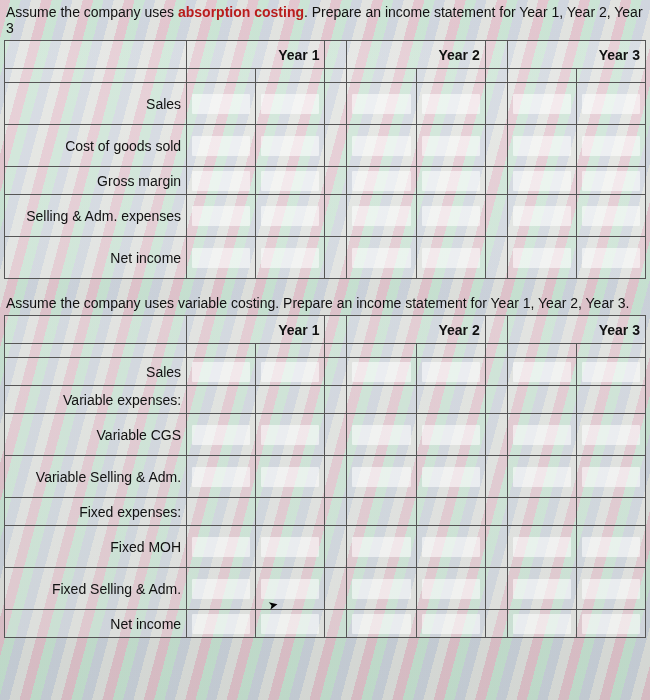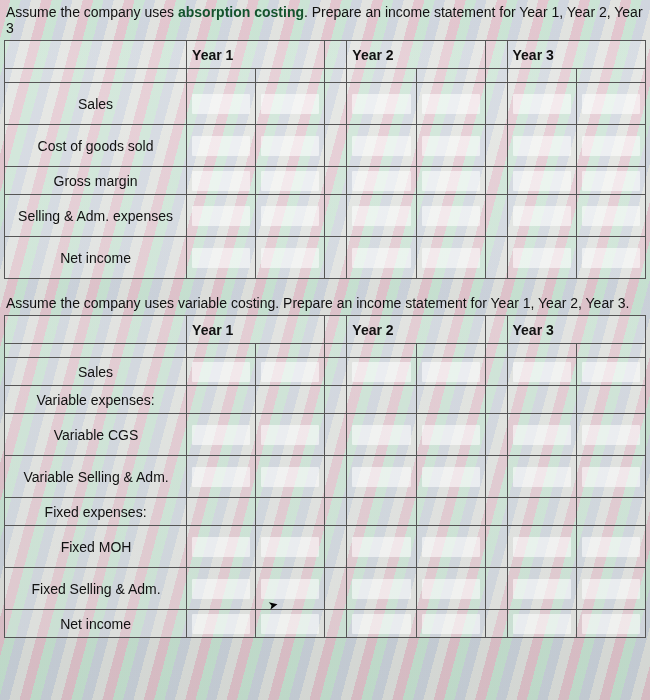--- a/index.html
+++ b/index.html
@@ -22,41 +22,41 @@
       repeating-linear-gradient(105deg,
         rgba(255,150,190,0.28) 0px, rgba(255,150,190,0.28) 10px,
         rgba(170,255,210,0.28) 10px, rgba(170,255,210,0.28) 20px,
         rgba(180,200,255,0.22) 20px, rgba(180,200,255,0.22) 30px,
         rgba(255,255,255,0.25) 30px, rgba(255,255,255,0.25) 40px),
       linear-gradient(180deg,#d8dad6 0%,#c5c9c4 100%);
     pointer-events: none;
   }
   .wrap { position: relative; padding: 4px 4px 0 4px; }
   .instr { font-size: 14px; margin: 0 0 4px 2px; }
-  .instr .hot { color: #14532d; font-weight: bold; }
+  .instr .hot { color: #b91c1c; font-weight: bold; }
   .instr .bold { font-weight: normal; }
   table {
     border-collapse: collapse;
     width: 100%;
     table-layout: fixed;
     background: rgba(255,255,255,0.20);
   }
   col.c0 { width: 25%; }
   col.cnum { width: 9.5%; }
   col.cgap { width: 3%; }
   th, td {
     border: 1px solid #555;
     height: 28px;
     padding: 3px 5px;
     vertical-align: middle;
     font-weight: normal;
     background-clip: padding-box;
   }
-  th { font-weight: bold; text-align: left; }
-  .label { text-align: center; }
+  th { font-weight: bold; text-align: right; }
+  .label { text-align: right; }
   .indent { padding-left: 6px; }
   .cellbox {
     background: rgba(255,255,255,0.55);
     height: 20px;
     border-radius: 1px;
     width: 100%;
   }
   .tall td, .tall th { height: 42px; }
   .pad-row td { height: 14px; padding:0; }
   .gap { border-left:1px solid #555; border-right:1px solid #555; }

